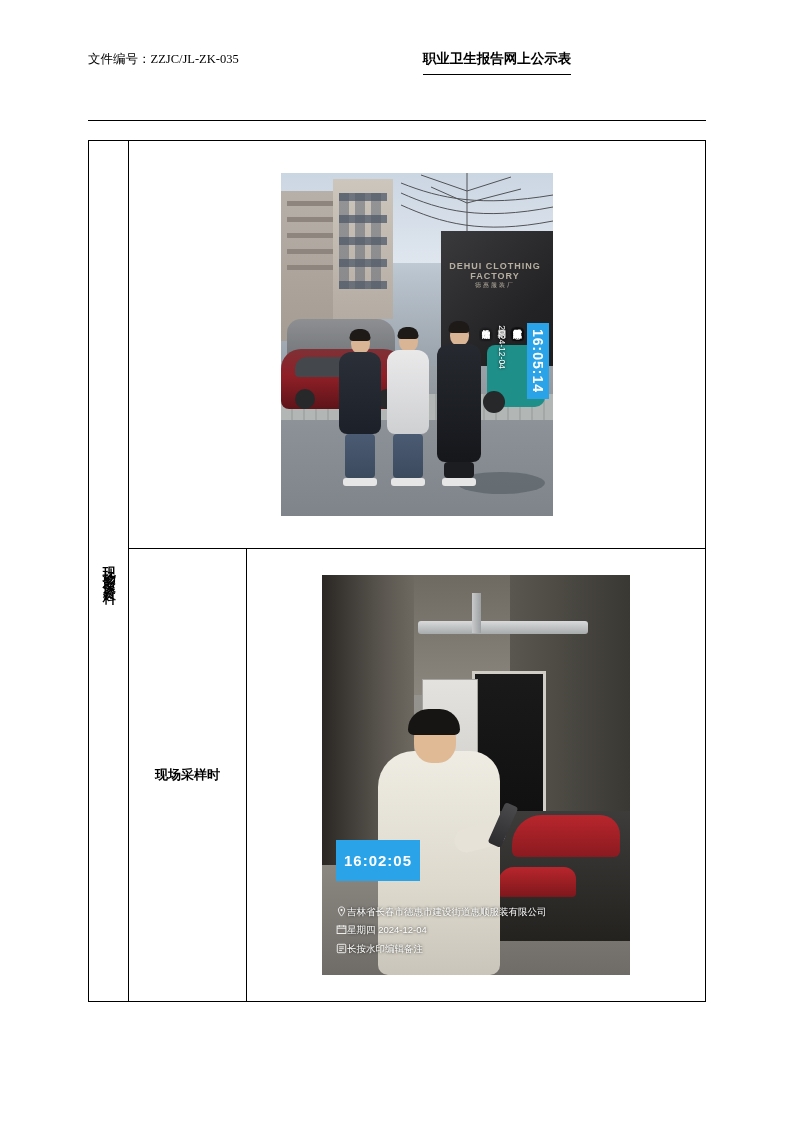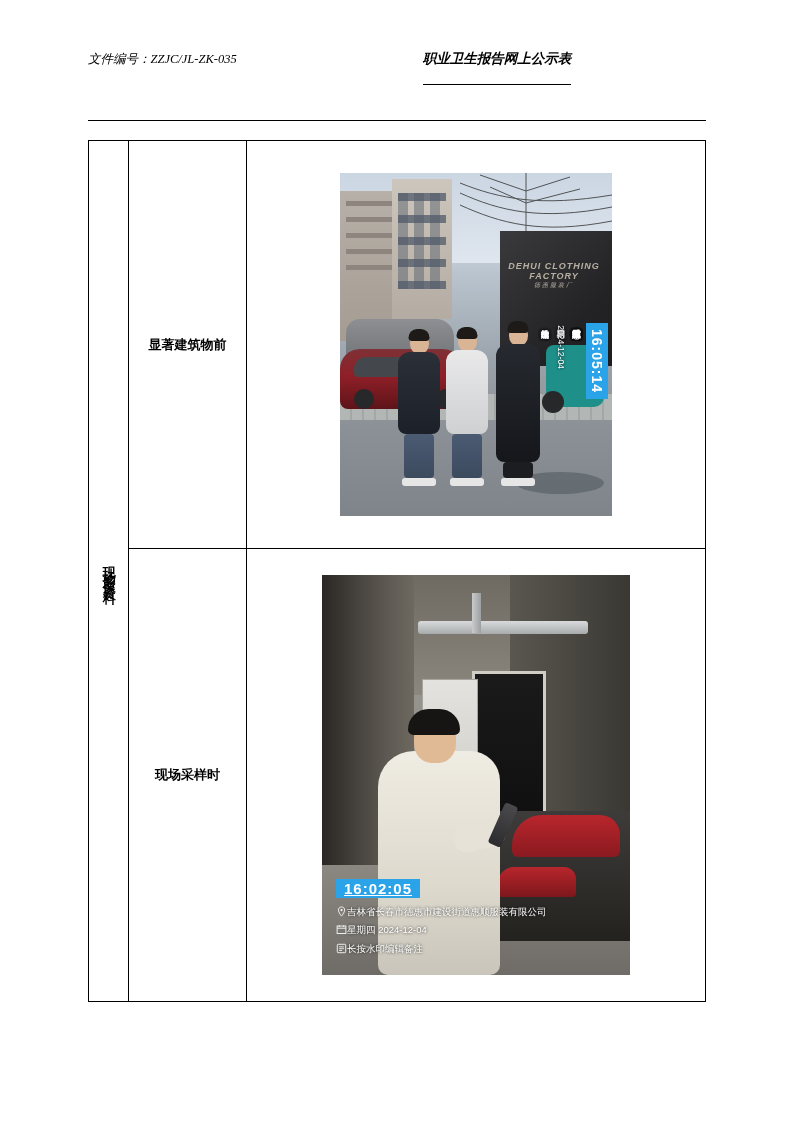--- a/index.html
+++ b/index.html
@@ -27,35 +27,34 @@
     position: absolute;
     left: 88px;
     top: 50px;
     width: 618px;
   }
   .header-row {
     display: flex;
     align-items: baseline;
     font-size: 12.5px;
     white-space: nowrap;
-    font-style: italic;
   }
   .header-row.row1 { margin-bottom: 16px; }
   .hdr-left {
     width: 200px;
   }
   .hdr-center {
     flex: 1;
     text-align: center;
     font-weight: bold;
     font-size: 13.5px;
   }
   .hdr-center .underline {
     border-bottom: 1px solid #000;
-    padding-bottom: 18px;
+    padding-bottom: 8px;
   }
   .hdr-right {
     width: 215px;
     text-align: right;
     font-size: 12.5px;
   }
   .doc-no-value {
     font-family: "Liberation Serif", serif;
   }
   .header-rule {
@@ -169,21 +168,20 @@
     position: absolute;
     right: 6px; top: 88px;
     width: 104px;
     text-align: center;
     color: #cfc6b4;
     font-family: "Liberation Sans", sans-serif;
     font-size: 9px;
     letter-spacing: 1px;
     font-weight: bold;
     opacity: .85;
-    font-style: italic;
   }
   .p1-wall-txt small { display:block; font-size: 6px; letter-spacing: 2px; font-weight: normal; }
   
   .p1-wires {
     position: absolute; left: 120px; top: 0; width: 152px; height: 96px;
     overflow: hidden;
   }
   
   .p1-ground {
     position: absolute; left: 0; bottom: 0; width: 272px; height: 150px;
@@ -369,25 +367,24 @@
     color: #ffffff;
     font-family: "Liberation Sans", sans-serif;
     text-shadow: 0 0 3px rgba(0,0,0,.85);
   }
   .wm2-time {
     display: inline-block;
     background: #2aa3e8;
     color: #fff;
     font-size: 15px;
     font-weight: bold;
-    padding: 1px 8px;
+    padding: 12px 8px;
     letter-spacing: 1px;
-    margin-bottom: 7px;
+    margin-bottom: 24px;
     text-shadow: none;
-    text-decoration: underline;
   }
   .wm2-line {
     display: flex;
     align-items: flex-start;
     font-size: 9.5px;
     line-height: 1.45;
     margin-bottom: 5px;
   }
   .wm2-ico {
     flex: 0 0 11px;
@@ -416,23 +413,20 @@
 
   <div class="table">
 
     <div class="col-title">
       <div class="vtext">现场影像资料</div>
     </div>
 
     <div class="col-body">
 
       <div class="row r1">
-        <div class="cell-label">
-          <span>显著建筑物前</span>
-        </div>
         <div class="cell-photo">
           <div class="photo photo1">
             <div class="p1-sky"></div>
             <div class="p1-bldgL"></div>
             <div class="p1-bldgL2"></div>
             <div class="p1-windows"></div>
 
             <div class="p1-wires">
               <svg width="152" height="96" viewBox="0 0 152 96">
                 <g stroke="#3b3b3b" stroke-width="1" fill="none" opacity="0.85">

